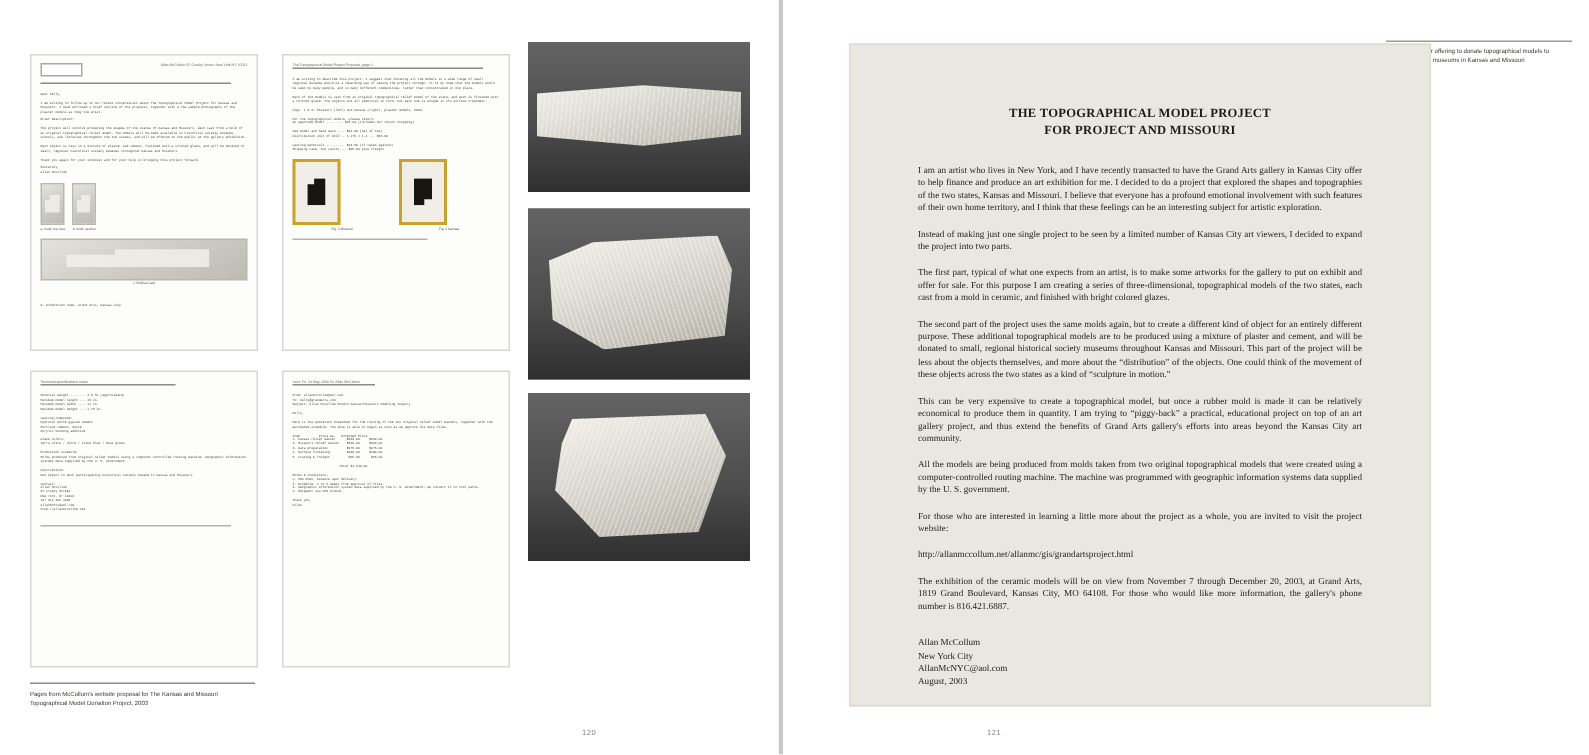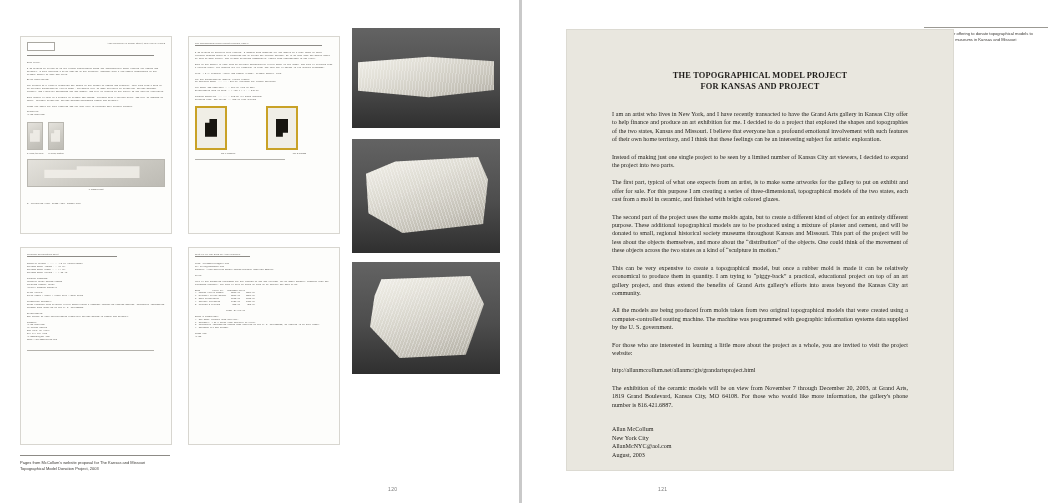--- a/index.html
+++ b/index.html
@@ -501,21 +501,21 @@
   <div class="page page-right">
 
     <div id="margin-note">
       <div class="rule"></div>
       <div>McCollum's letter offering to donate topographical models to historical society museums in Kansas and Missouri</div>
     </div>
 
     <div id="letter-sheet">
       <div class="title">
         <div>THE TOPOGRAPHICAL MODEL PROJECT</div>
-        <div>FOR KANSAS AND PROJECT</div>
+        <div>FOR PROJECT AND MISSOURI</div>
       </div>
 
       <p>I am an artist who lives in New York, and I have recently transacted to have the Grand Arts gallery in Kansas City offer to help finance and produce an art exhibition for me. I decided to do a project that explored the shapes and topographies of the two states, Kansas and Missouri. I believe that everyone has a profound emotional involvement with such features of their own home territory, and I think that these feelings can be an interesting subject for artistic exploration.</p>
       <p>Instead of making just one single project to be seen by a limited number of Kansas City art viewers, I decided to expand the project into two parts.</p>
       <p>The first part, typical of what one expects from an artist, is to make some artworks for the gallery to put on exhibit and offer for sale. For this purpose I am creating a series of three-dimensional, topographical models of the two states, each cast from a mold in ceramic, and finished with bright colored glazes.</p>
       <p>The second part of the project uses the same molds again, but to create a different kind of object for an entirely different purpose. These additional topographical models are to be produced using a mixture of plaster and cement, and will be donated to small, regional historical society museums throughout Kansas and Missouri. This part of the project will be less about the objects themselves, and more about the “distribution” of the objects. One could think of the movement of these objects across the two states as a kind of “sculpture in motion.”</p>
       <p>This can be very expensive to create a topographical model, but once a rubber mold is made it can be relatively economical to produce them in quantity. I am trying to “piggy-back” a practical, educational project on top of an art gallery project, and thus extend the benefits of Grand Arts gallery's efforts into areas beyond the Kansas City art community.</p>
       <p>All the models are being produced from molds taken from two original topographical models that were created using a computer-controlled routing machine. The machine was programmed with geographic information systems data supplied by the U. S. government.</p>
       <p>For those who are interested in learning a little more about the project as a whole, you are invited to visit the project website:</p>
       <p class="url">http://allanmccollum.net/allanmc/gis/grandartsproject.html</p>

